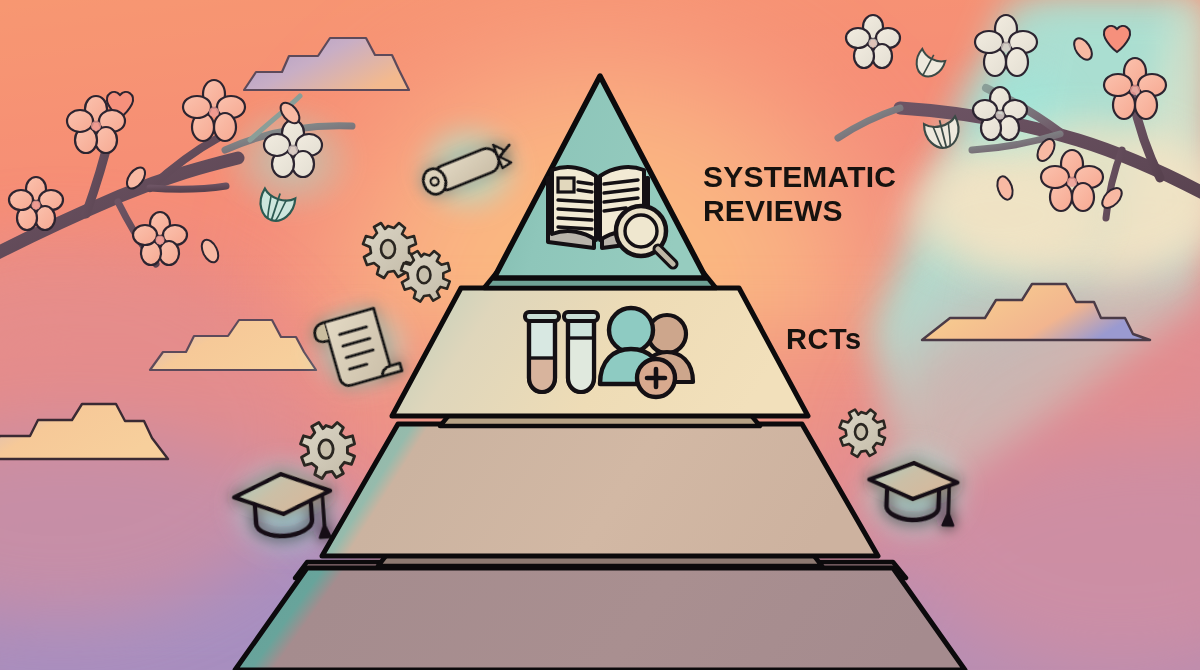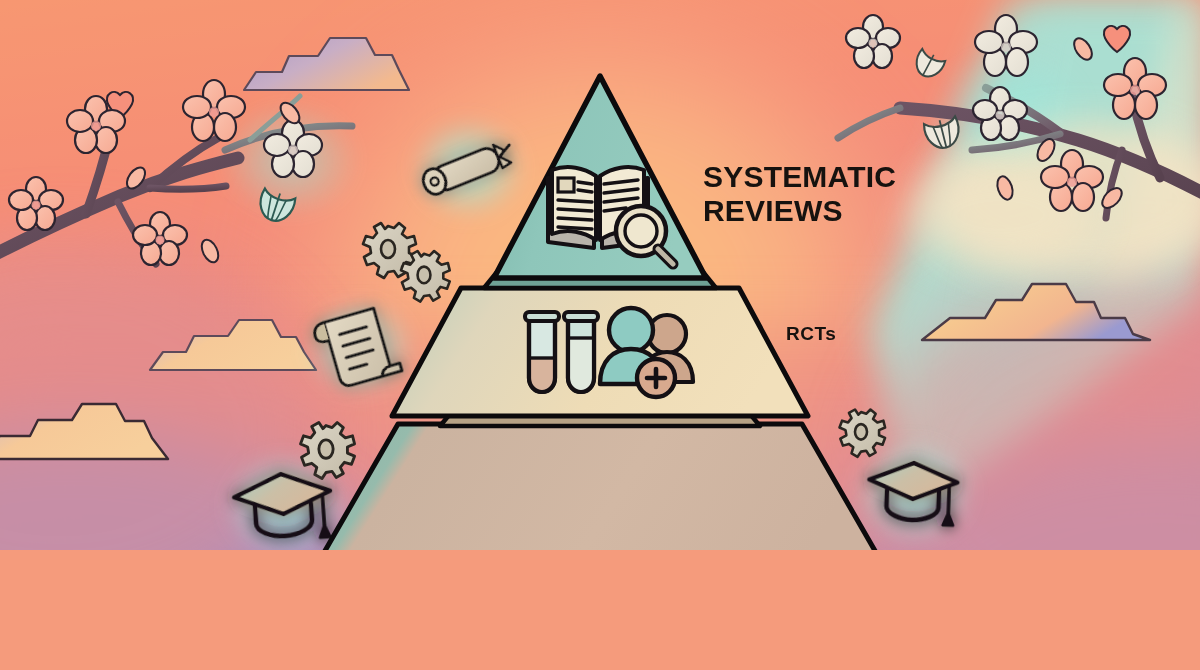--- a/index.html
+++ b/index.html
@@ -3,21 +3,21 @@
 <meta charset="utf-8">
 <style>
   * { margin:0; padding:0; box-sizing:border-box; }
   html,body { width:1200px; height:670px; overflow:hidden; }
   body {
     font-family:"Liberation Sans", sans-serif;
     background:#f59b7c;
   }
   #stage {
     position:relative;
-    width:1200px; height:550px;
+    width:1200px; height:670px;
     overflow:hidden;
   }
   .layer { position:absolute; inset:0; }
   #bg-svg, #art-svg { display:block; width:1200px; height:670px; }
 
   .tier-label {
     position:absolute;
     font-family:"Liberation Sans", sans-serif;
     font-weight:bold;
     color:#16120f;
@@ -26,21 +26,21 @@
     white-space:pre-line;
     text-align:left;
   }
   #label-systematic-reviews {
     left:703px; top:160px;
     font-size:30px;
     letter-spacing:0.2px;
   }
   #label-rcts {
     left:786px; top:323px;
-    font-size:19px;
+    font-size:29px;
   }
 </style>
 </head>
 <body>
 
 <div id="stage">
 
   <div class="layer">
     <svg id="bg-svg" viewBox="0 0 1200 670" xmlns="http://www.w3.org/2000/svg">
       <defs>

